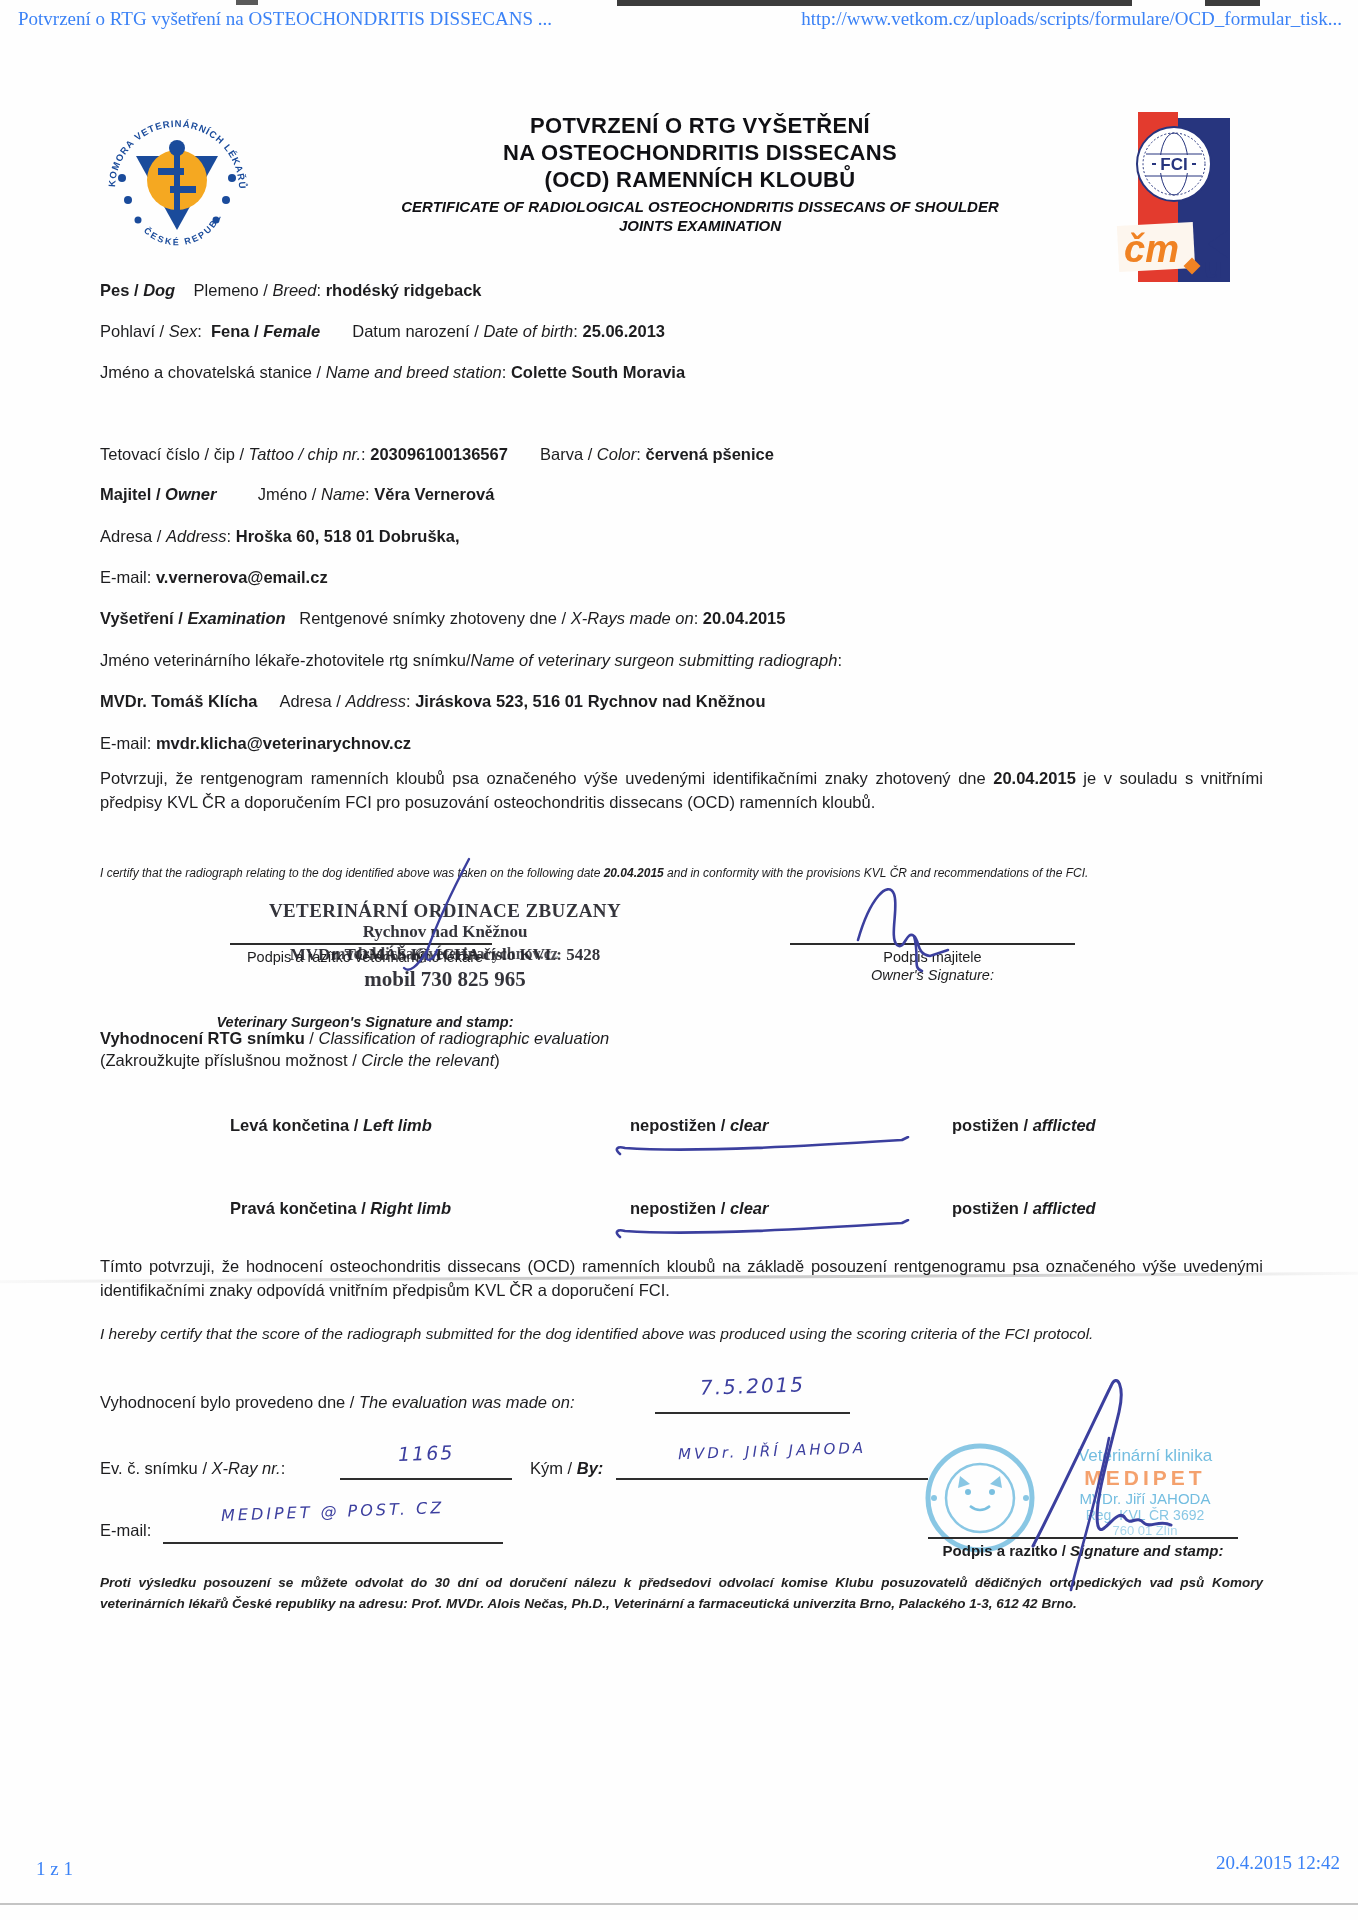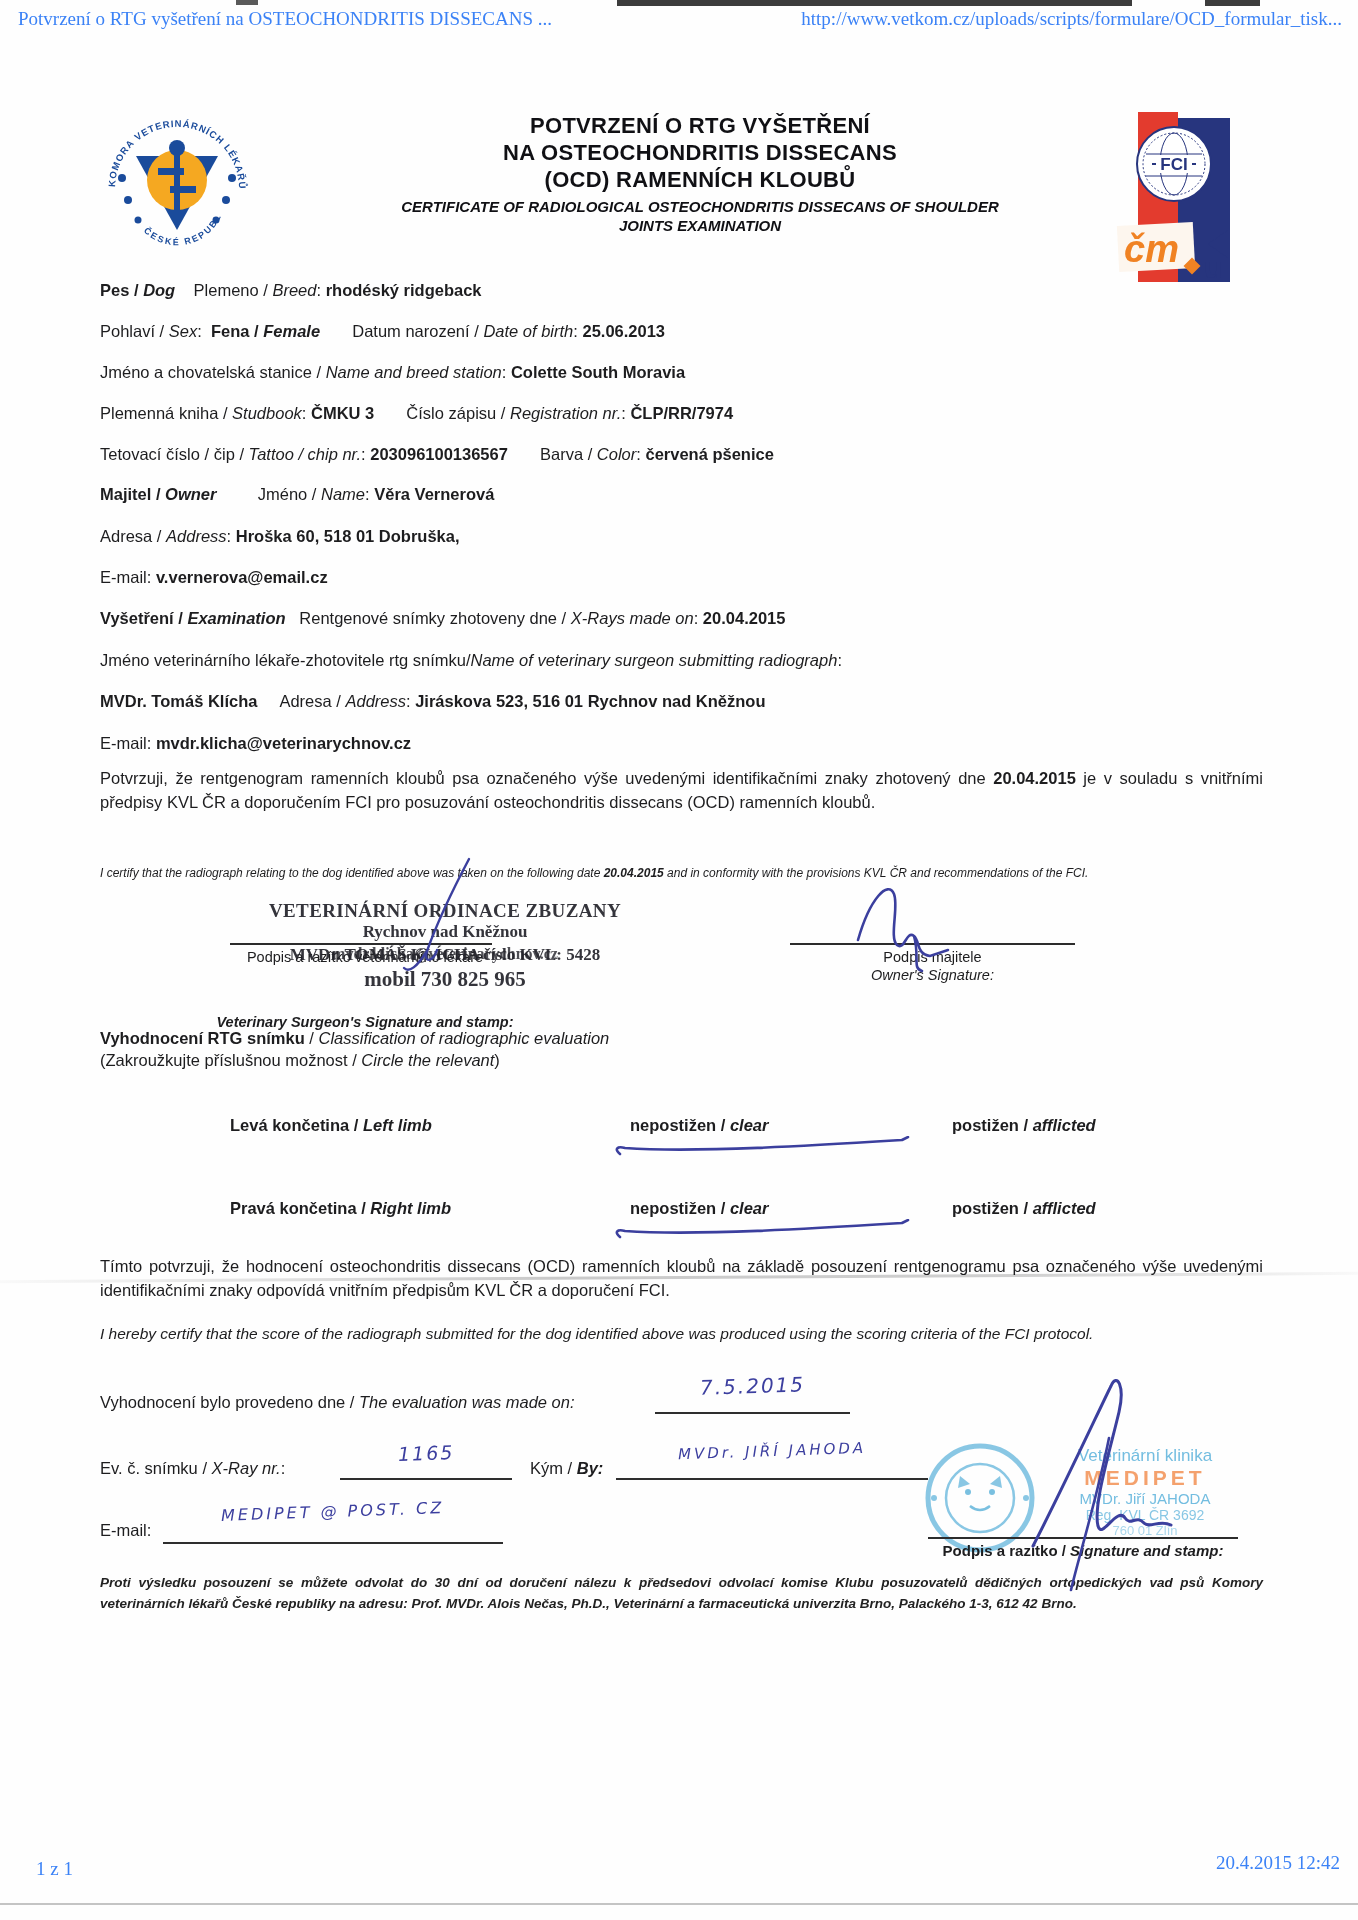--- a/index.html
+++ b/index.html
@@ -121,21 +121,20 @@
     <rect x="2" y="112" width="76" height="46" fill="#fdf6ee" transform="rotate(-3 40 135)"></rect>
     <text x="8" y="150" font-size="38" font-weight="bold" fill="#f08223" font-style="italic">čm</text>
     <polygon points="112,118 92,132 112,146" fill="#27357e"></polygon>
     <text x="88" y="166" font-size="30" font-weight="bold" fill="#27357e">u</text>
     <rect x="70" y="148" width="12" height="12" fill="#f08223" transform="rotate(45 76 154)"></rect>
   </svg>
 
   <div class="row" style="top:280px;"><span class="sg-b">Pes / </span><span class="sg-bi">Dog</span><span class="sg-n">    Plemeno / </span><span class="sg-i">Breed</span><span class="sg-n">: </span><span class="sg-b">rhodéský ridgeback</span></div>
   <div class="row" style="top:321px;"><span class="sg-n">Pohlaví / </span><span class="sg-i">Sex</span><span class="sg-n">:  </span><span class="sg-b">Fena / </span><span class="sg-bi">Female</span><span class="sg-n">       Datum narození / </span><span class="sg-i">Date of birth</span><span class="sg-n">: </span><span class="sg-b">25.06.2013</span></div>
   <div class="row" style="top:362px;"><span class="sg-n">Jméno a chovatelská stanice / </span><span class="sg-i">Name and breed station</span><span class="sg-n">: </span><span class="sg-b">Colette South Moravia</span></div>
-  <div class="row" style="top:403px;"><span class="sg-n">Plemenná kniha / </span><span class="sg-i">Studbook</span><span class="sg-n">: </span><span class="sg-b">ČMKU 3</span><span class="sg-n">       Číslo zápisu / </span><span class="sg-i">Registration nr.</span><span class="sg-n">: </span><span class="sg-b">ČLP/RR/7974</span></div>
   <div class="row" style="top:444px;"><span class="sg-n">Tetovací číslo / čip / </span><span class="sg-i">Tattoo / chip nr.</span><span class="sg-n">: </span><span class="sg-b">203096100136567</span><span class="sg-n">       Barva / </span><span class="sg-i">Color</span><span class="sg-n">: </span><span class="sg-b">červená pšenice</span></div>
   <div class="row" style="top:484px;"><span class="sg-b">Majitel / </span><span class="sg-bi">Owner</span><span class="sg-n">         Jméno / </span><span class="sg-i">Name</span><span class="sg-n">: </span><span class="sg-b">Věra Vernerová</span></div>
   <div class="row" style="top:526px;"><span class="sg-n">Adresa / </span><span class="sg-i">Address</span><span class="sg-n">: </span><span class="sg-b">Hroška 60, 518 01 Dobruška,</span></div>
   <div class="row" style="top:567px;"><span class="sg-n">E-mail: </span><span class="sg-b">v.vernerova@email.cz</span></div>
   <div class="row" style="top:608px;"><span class="sg-b">Vyšetření / </span><span class="sg-bi">Examination</span><span class="sg-n">   Rentgenové snímky zhotoveny dne / </span><span class="sg-i">X-Rays made on</span><span class="sg-n">: </span><span class="sg-b">20.04.2015</span></div>
   <div class="row" style="top:650px;"><span class="sg-n">Jméno veterinárního lékaře-zhotovitele rtg snímku/</span><span class="sg-i">Name of veterinary surgeon submitting radiograph</span><span class="sg-n">:</span></div>
   <div class="row" style="top:691px;"><span class="sg-b">MVDr. Tomáš Klícha</span><span class="sg-n">     Adresa / </span><span class="sg-i">Address</span><span class="sg-n">: </span><span class="sg-b">Jiráskova 523, 516 01 Rychnov nad Kněžnou</span></div>
   <div class="row" style="top:733px;"><span class="sg-n">E-mail: </span><span class="sg-b">mvdr.klicha@veterinarychnov.cz</span></div>
 
   <div class="para para-cs" style="top:767px;"><span class="sg-n">Potvrzuji, že rentgenogram ramenních kloubů psa označeného výše uvedenými identifikačními znaky zhotovený dne </span><span class="sg-b">20.04.2015</span><span class="sg-n"> je v souladu s vnitřními předpisy KVL ČR a doporučením FCI pro posuzování osteochondritis dissecans (OCD) ramenních kloubů.</span></div>

